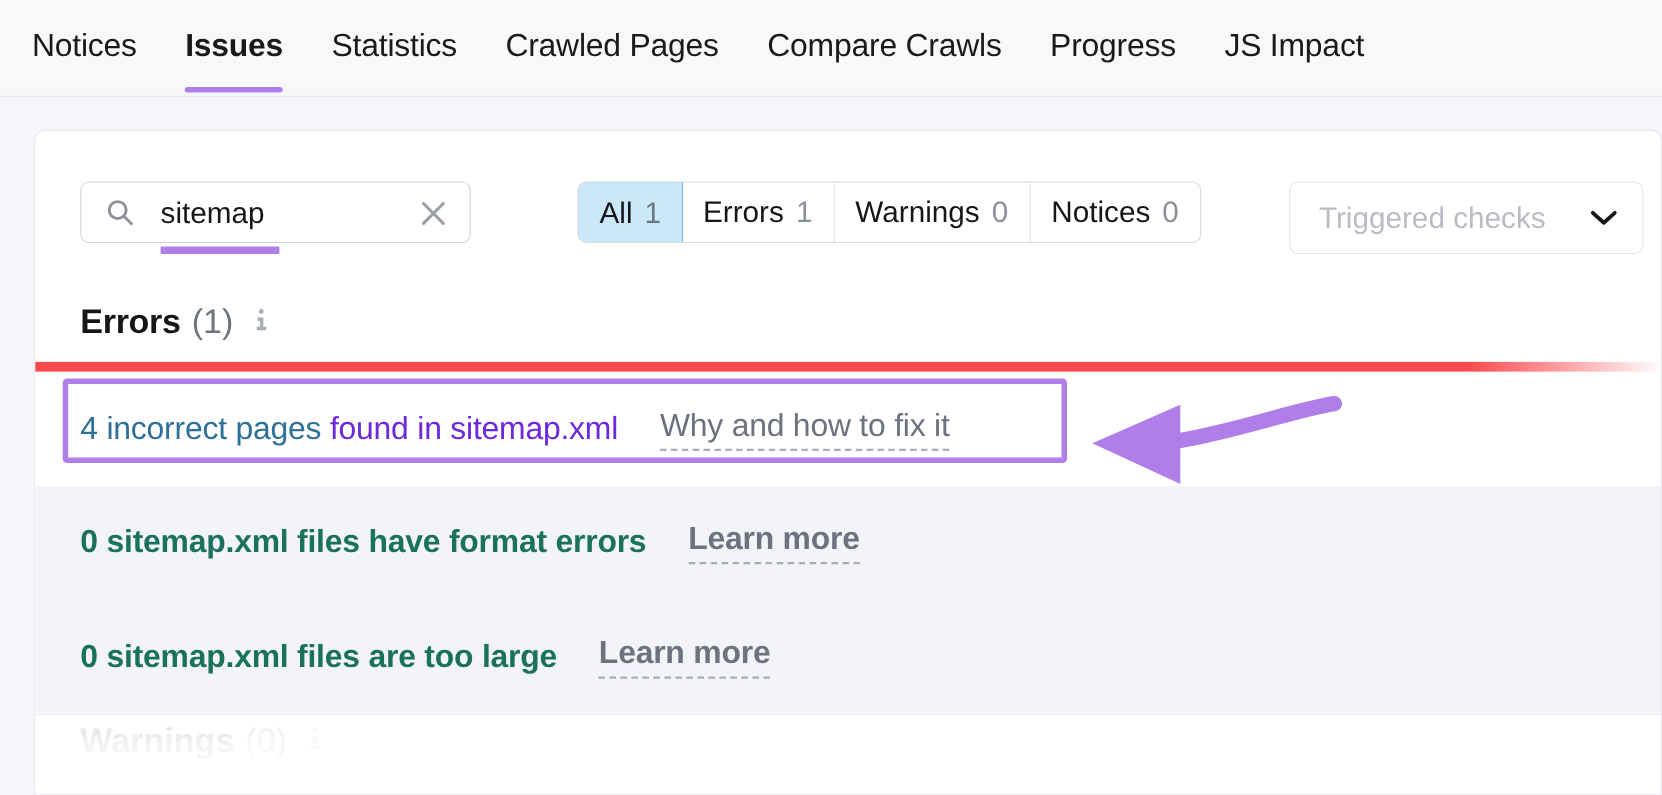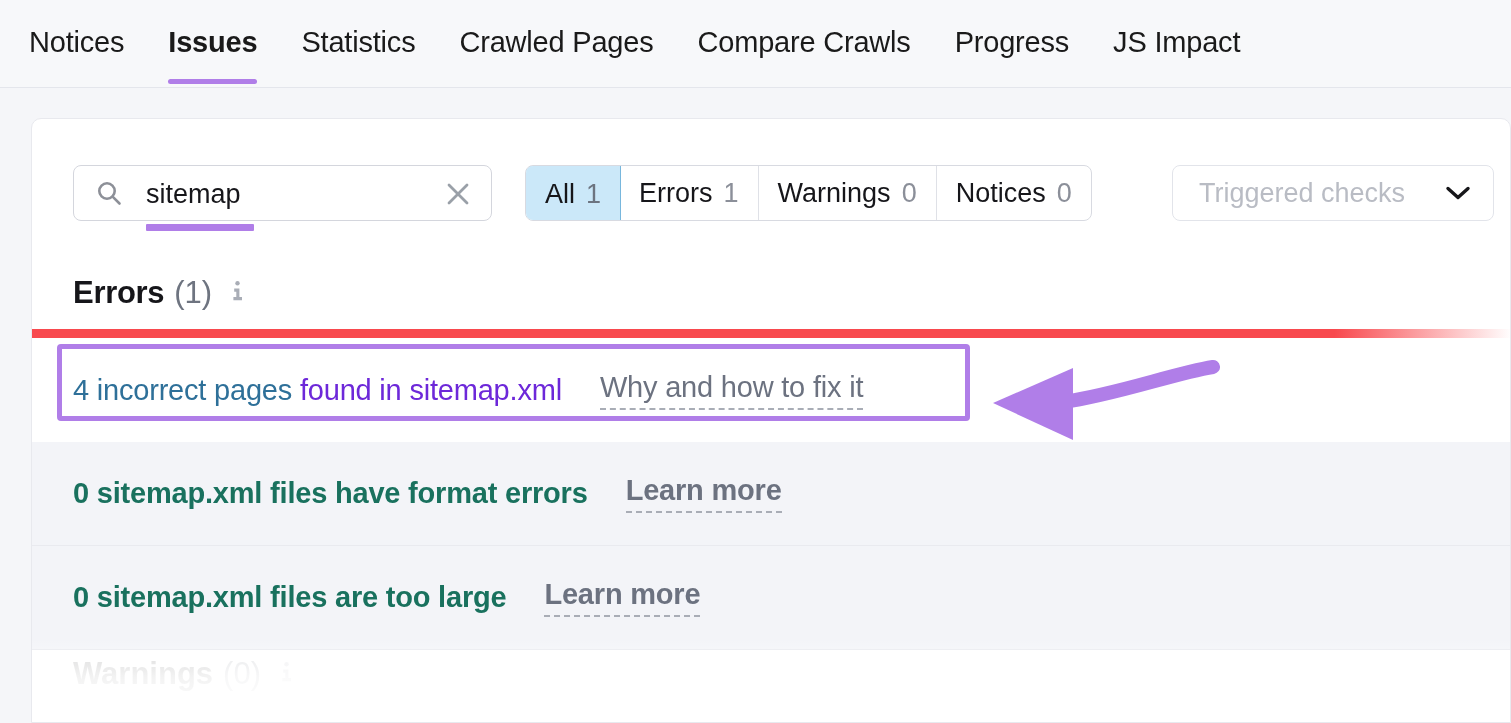--- a/index.html
+++ b/index.html
@@ -92,21 +92,21 @@
   }
   .search-wrap {
     position: absolute;
     left: 41px;
     top: 46px;
     width: 419px;
     height: 56px;
   }
   .search-box {
     position: relative;
-    width: 419px;
+    width: 355px;
     height: 56px;
     border: 1px solid #d4d6dd;
     border-radius: 8px;
     background: #fff;
     box-sizing: border-box;
     display: flex;
     align-items: center;
   }
   .search-icon {
     position: absolute;
@@ -184,21 +184,21 @@
     border-radius: 7px 0 0 7px;
   }
   .seg.selected .cnt { color: #6c7480; }
 
   
   .dropdown {
     position: absolute;
     left: 1140px;
     top: 46px;
     width: 322px;
-    height: 56px;
+    height: 66px;
     border: 1px solid #e2e4ea;
     border-radius: 8px;
     box-sizing: border-box;
     display: flex;
     align-items: center;
     justify-content: space-between;
     padding: 0 22px 0 26px;
     background: #fff;
     cursor: pointer;
   }

